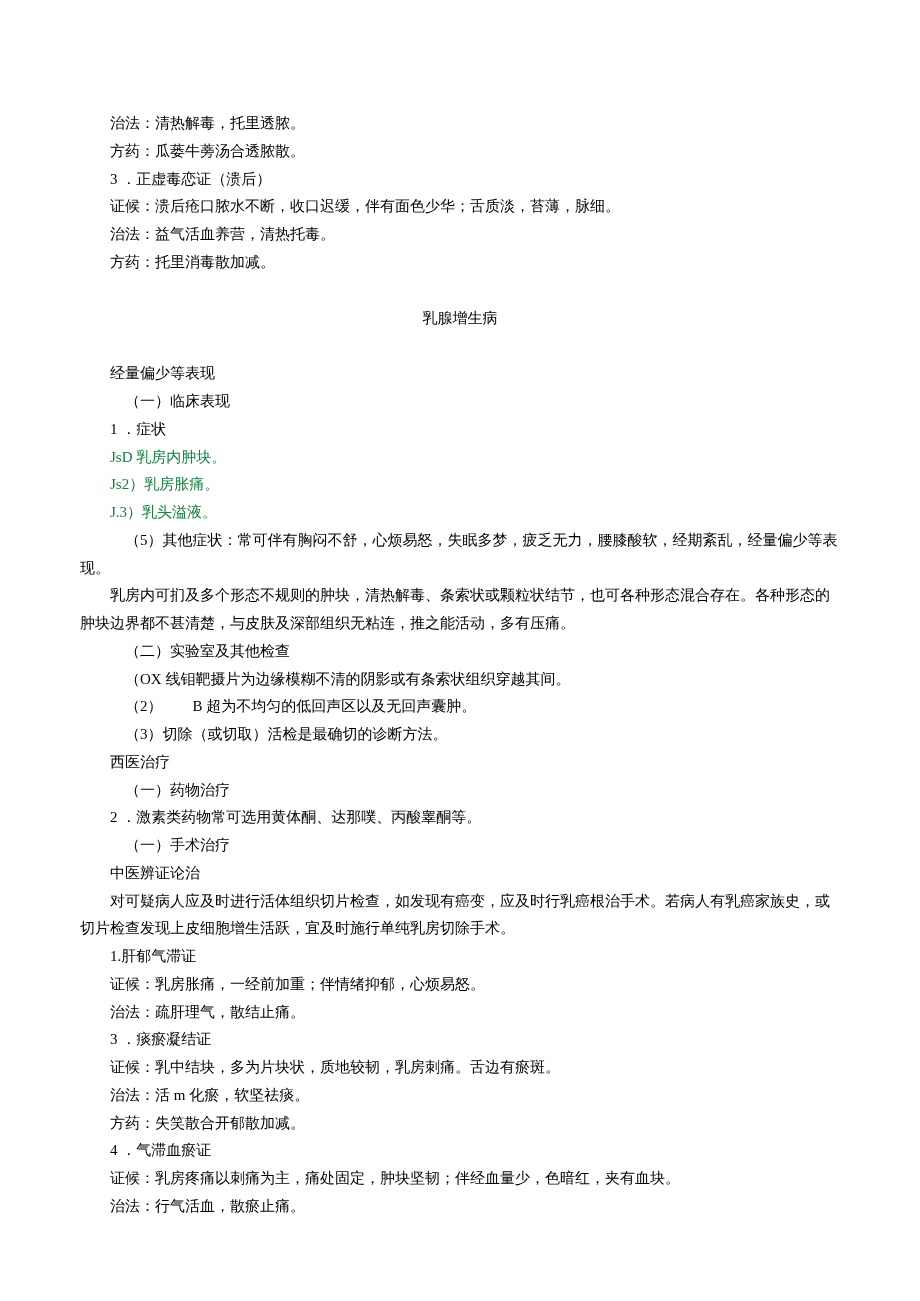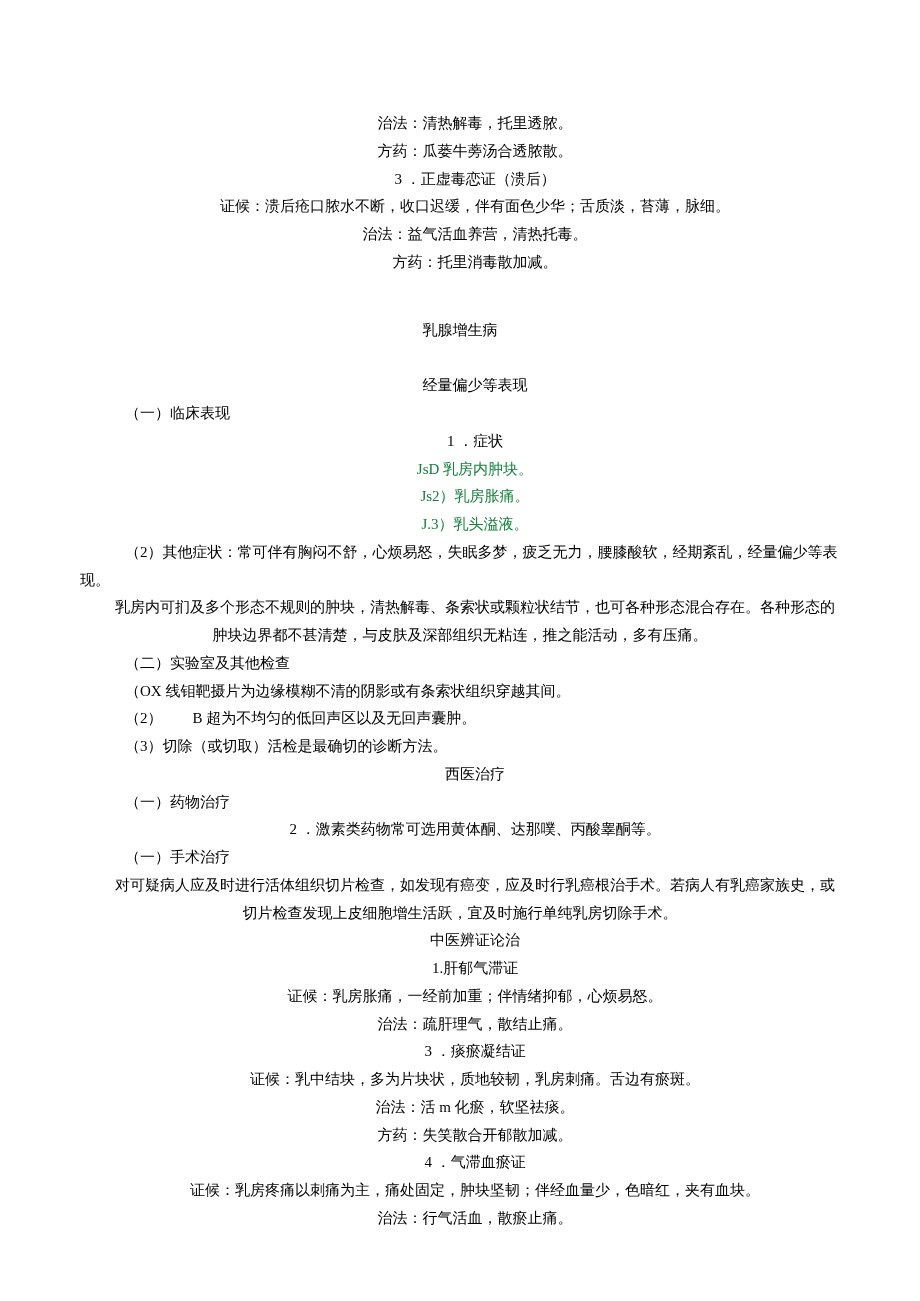--- a/index.html
+++ b/index.html
@@ -11,29 +11,28 @@
     line-height: 1.85;
     color: #000000;
     width: 920px;
   }
   .page {
     padding: 110px 80px 60px 80px;
   }
   .line {
     text-indent: 2em;
     margin: 0;
-    text-align: center;
   }
   .line-deep {
     text-indent: 3em;
     margin: 0;
   }
   .title-center {
     text-align: center;
-    margin: 40px 0 28px 0;
+    margin: 28px 0 28px 0;
     text-indent: 0;
   }
   .red {
     color: #15803d;
   }
 </style>
 </head>
 <body>
 
 <div class="page">
@@ -46,32 +45,32 @@
   <p class="line">方药：托里消毒散加减。</p>
 
   <p class="title-center">乳腺增生病</p>
 
   <p class="line">经量偏少等表现</p>
   <p class="line-deep">（一）临床表现</p>
   <p class="line">1 ．症状</p>
   <p class="line red">JsD 乳房内肿块。</p>
   <p class="line red">Js2）乳房胀痛。</p>
   <p class="line red">J.3）乳头溢液。</p>
-  <p class="line-deep">（2）其他症状：常可伴有胸闷不舒，心烦易怒，失眠多梦，疲乏无力，腰膝酸软，经期紊乱，经量偏少等表现。</p>
+  <p class="line-deep">（5）其他症状：常可伴有胸闷不舒，心烦易怒，失眠多梦，疲乏无力，腰膝酸软，经期紊乱，经量偏少等表现。</p>
   <p class="line">乳房内可扪及多个形态不规则的肿块，清热解毒、条索状或颗粒状结节，也可各种形态混合存在。各种形态的肿块边界都不甚清楚，与皮肤及深部组织无粘连，推之能活动，多有压痛。</p>
   <p class="line-deep">（二）实验室及其他检查</p>
   <p class="line-deep">（OX 线钼靶摄片为边缘模糊不清的阴影或有条索状组织穿越其间。</p>
   <p class="line-deep">（2）　　B 超为不均匀的低回声区以及无回声囊肿。</p>
   <p class="line-deep">（3）切除（或切取）活检是最确切的诊断方法。</p>
   <p class="line">西医治疗</p>
   <p class="line-deep">（一）药物治疗</p>
   <p class="line">2 ．激素类药物常可选用黄体酮、达那噗、丙酸睾酮等。</p>
   <p class="line-deep">（一）手术治疗</p>
+  <p class="line">中医辨证论治</p>
   <p class="line">对可疑病人应及时进行活体组织切片检查，如发现有癌变，应及时行乳癌根治手术。若病人有乳癌家族史，或切片检查发现上皮细胞增生活跃，宜及时施行单纯乳房切除手术。</p>
-  <p class="line">中医辨证论治</p>
   <p class="line">1.肝郁气滞证</p>
   <p class="line">证候：乳房胀痛，一经前加重；伴情绪抑郁，心烦易怒。</p>
   <p class="line">治法：疏肝理气，散结止痛。</p>
   <p class="line">3 ．痰瘀凝结证</p>
   <p class="line">证候：乳中结块，多为片块状，质地较韧，乳房刺痛。舌边有瘀斑。</p>
   <p class="line">治法：活 m 化瘀，软坚祛痰。</p>
   <p class="line">方药：失笑散合开郁散加减。</p>
   <p class="line">4 ．气滞血瘀证</p>
   <p class="line">证候：乳房疼痛以刺痛为主，痛处固定，肿块坚韧；伴经血量少，色暗红，夹有血块。</p>
   <p class="line">治法：行气活血，散瘀止痛。</p>

